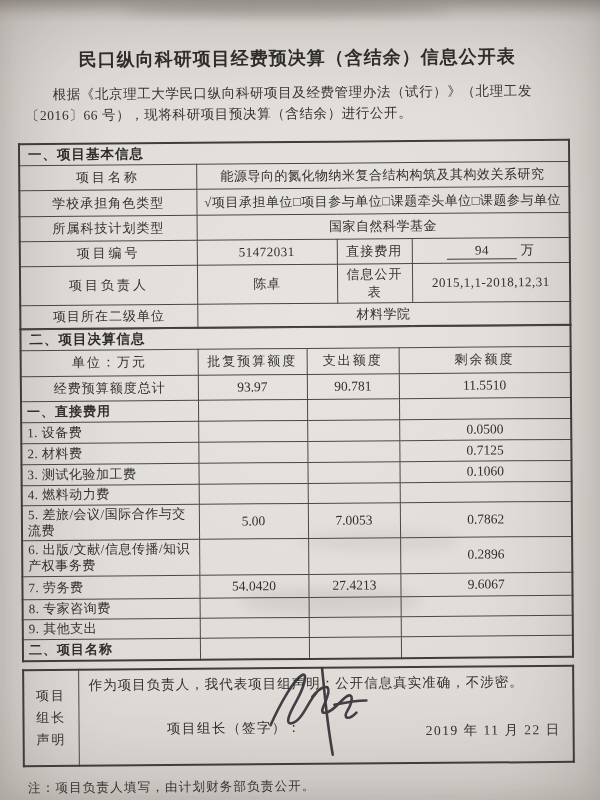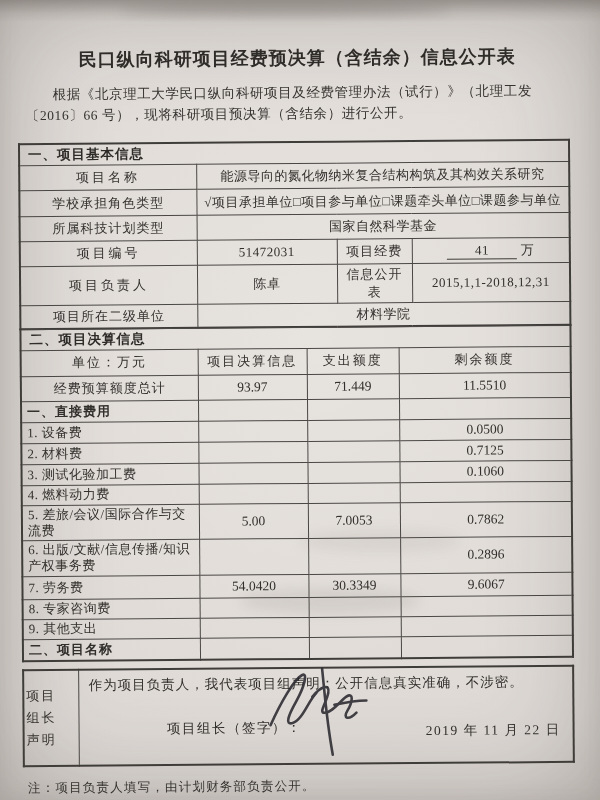--- a/index.html
+++ b/index.html
@@ -69,21 +69,21 @@
   td.val{text-align:center;letter-spacing:0.5px;}
   td.exp{text-align:left;padding-left:5px;letter-spacing:0.5px;line-height:16px;}
   td.cat{text-align:left;padding-left:5px;font-weight:600;letter-spacing:1px;}
   td.num{text-align:center;font-size:13.5px;}
   td.colhead{text-align:center;letter-spacing:2px;}
   .uline{display:inline-block;min-width:70px;border-bottom:1px solid #3f3d3a;text-align:center;}
 
   .decl-wrap{position:relative;margin-top:7px;}
   .tdecl{border:2px solid #3f3d3a;}
   .tdecl td{height:84px;}
-  td.decl-side{width:55px;padding:4px 2px;}
+  td.decl-side{width:55px;text-align:center;padding:4px 2px;}
   .decl-side span{display:block;line-height:22px;letter-spacing:2px;}
   td.decl-main{text-align:left;vertical-align:top;padding:6px 8px 4px 10px;position:relative;}
   .decl-statement{font-size:13.5px;letter-spacing:1px;}
   .decl-signrow{margin-top:26px;font-size:13.5px;position:relative;}
   .decl-signlabel{margin-left:78px;letter-spacing:1.5px;}
   .decl-date{position:absolute;right:4px;top:4px;letter-spacing:1.5px;}
   .sig{position:absolute;left:262px;top:-4px;z-index:4;pointer-events:none;}
 
   .note{
     margin:13px 0 0 25px;
@@ -121,22 +121,22 @@
         <td class="lbl lbl2">学校承担角色类型</td>
         <td class="val" colspan="3">√项目承担单位□项目参与单位□课题牵头单位□课题参与单位</td>
       </tr>
       <tr style="height:25px">
         <td class="lbl lbl2">所属科技计划类型</td>
         <td class="val" colspan="3">国家自然科学基金</td>
       </tr>
       <tr style="height:25px">
         <td class="lbl">项目编号</td>
         <td class="val">51472031</td>
-        <td class="lbl2">项目经费</td>
-        <td class="val"><span class="uline">41</span> <span>万</span></td>
+        <td class="lbl2">直接费用</td>
+        <td class="val"><span class="uline">94</span> <span>万</span></td>
       </tr>
       <tr style="height:25px">
         <td class="lbl">项目负责人</td>
         <td class="val">陈卓</td>
         <td class="lbl2">信息公开表</td>
         <td class="val">2015,1,1-2018,12,31</td>
       </tr>
       <tr style="height:23px">
         <td class="lbl lbl2">项目所在二级单位</td>
         <td class="val" colspan="3">材料学院</td>
@@ -150,28 +150,28 @@
           <col style="width:109px">
           <col style="width:92px">
           <col style="width:172px">
         </colgroup>
       <tbody>
           <tr style="height:20px">
         <td class="sec" colspan="4">二、项目决算信息</td>
       </tr>
       <tr style="height:26px">
         <td class="colhead">单位：万元</td>
-        <td class="colhead">项目决算信息</td>
+        <td class="colhead">批复预算额度</td>
         <td class="colhead">支出额度</td>
         <td class="colhead">剩余额度</td>
       </tr>
       <tr style="height:25px">
         <td class="lbl lbl2">经费预算额度总计</td>
         <td class="num">93.97</td>
-        <td class="num">71.449</td>
+        <td class="num">90.781</td>
         <td class="num">11.5510</td>
       </tr>
       <tr style="height:19px">
         <td class="cat">一、直接费用</td>
         <td class="num"></td>
         <td class="num"></td>
         <td class="num"></td>
       </tr>
       <tr style="height:21px">
         <td class="exp">1. 设备费</td>
@@ -205,21 +205,21 @@
       </tr>
       <tr style="height:36px">
         <td class="exp">6. 出版/文献/信息传播/知识产权事务费</td>
         <td class="num"></td>
         <td class="num"></td>
         <td class="num">0.2896</td>
       </tr>
       <tr style="height:23px">
         <td class="exp">7. 劳务费</td>
         <td class="num">54.0420</td>
-        <td class="num">30.3349</td>
+        <td class="num">27.4213</td>
         <td class="num">9.6067</td>
       </tr>
       <tr style="height:20px">
         <td class="exp">8. 专家咨询费</td>
         <td class="num"></td>
         <td class="num"></td>
         <td class="num"></td>
       </tr>
       <tr style="height:20px">
         <td class="exp">9. 其他支出</td>

